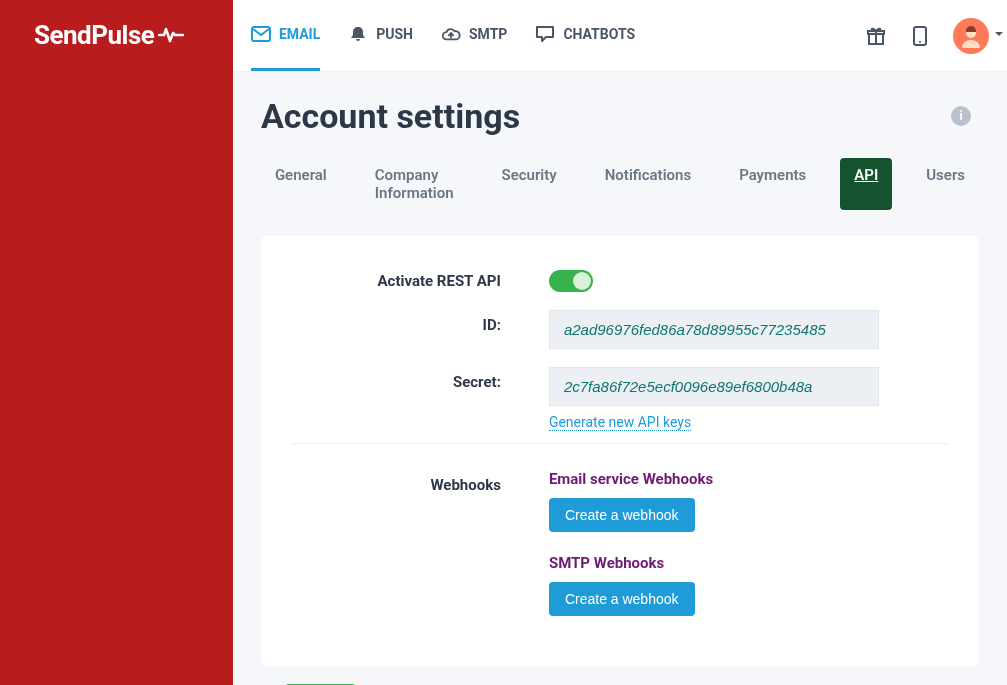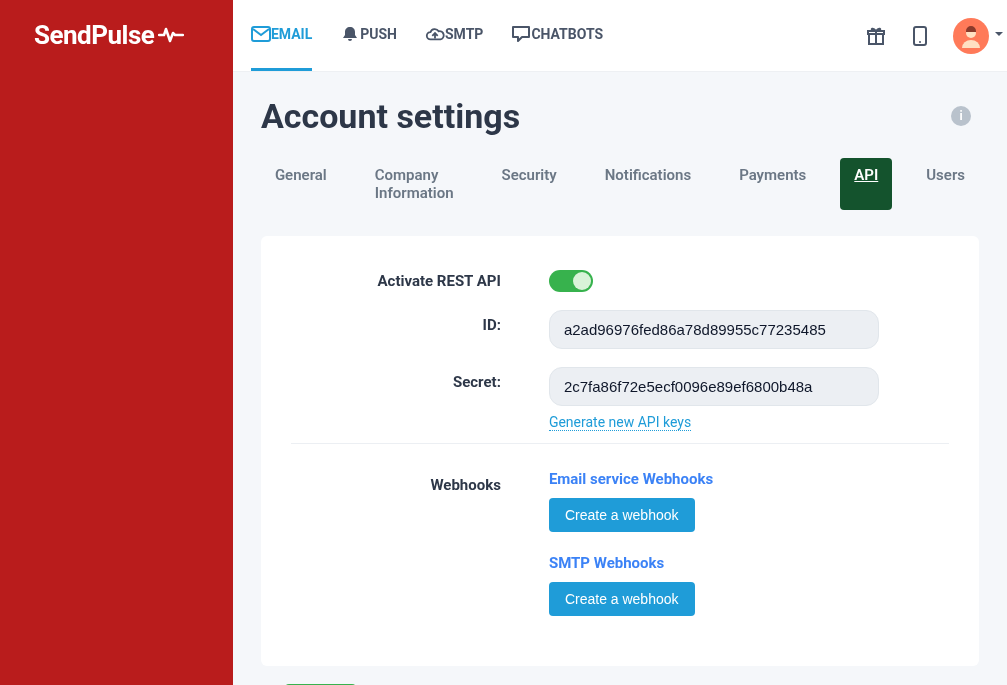--- a/index.html
+++ b/index.html
@@ -45,20 +45,21 @@
 }
 .topnav {
   display: flex;
   gap: 28px;
   height: 100%;
   align-items: center;
 }
 .topnav-item {
   display: flex;
   align-items: center;
+  gap: 8px;
   font-weight: 700;
   font-size: 14px;
   color: #4a5568;
   height: 100%;
   border-bottom: 3px solid transparent;
   cursor: pointer;
 }
 .topnav-item.active {
   color: #1f9cd8;
   border-bottom-color: #1f9cd8;
@@ -130,43 +131,44 @@
   padding-right: 20px;
   font-weight:700;
   color:#2d3748;
   padding-top:6px;
   font-size:15px;
 }
 .row-value { flex:1; }
 .readonly-input {
   background:#eceff3;
   border:1px solid #e1e6eb;
-  border-radius:13px;
+  border-radius:0;
   padding: 10px 14px;
   width: 330px;
-  color:#0f172a;
+  color:#0f766e;
   font-size:15px;
+  font-style:italic;
 }
 .link {
   color:#1f9cd8;
   font-size:14px;
   text-decoration: none;
   border-bottom:1px dotted #1f9cd8;
   display:inline-block;
   margin-top:8px;
   cursor:pointer;
 }
 .divider {
   border:none;
   border-top:1px solid #eceff3;
   margin: 12px 0 26px 0;
 }
 .subhead {
   font-weight:700;
-  color:#3b82f6;
+  color:#701a75;
   font-size:15px;
   margin-bottom:10px;
 }
 .btn {
   border:none;
   border-radius:4px;
   padding: 9px 16px;
   font-size:14px;
   font-weight:500;
   cursor:pointer;

